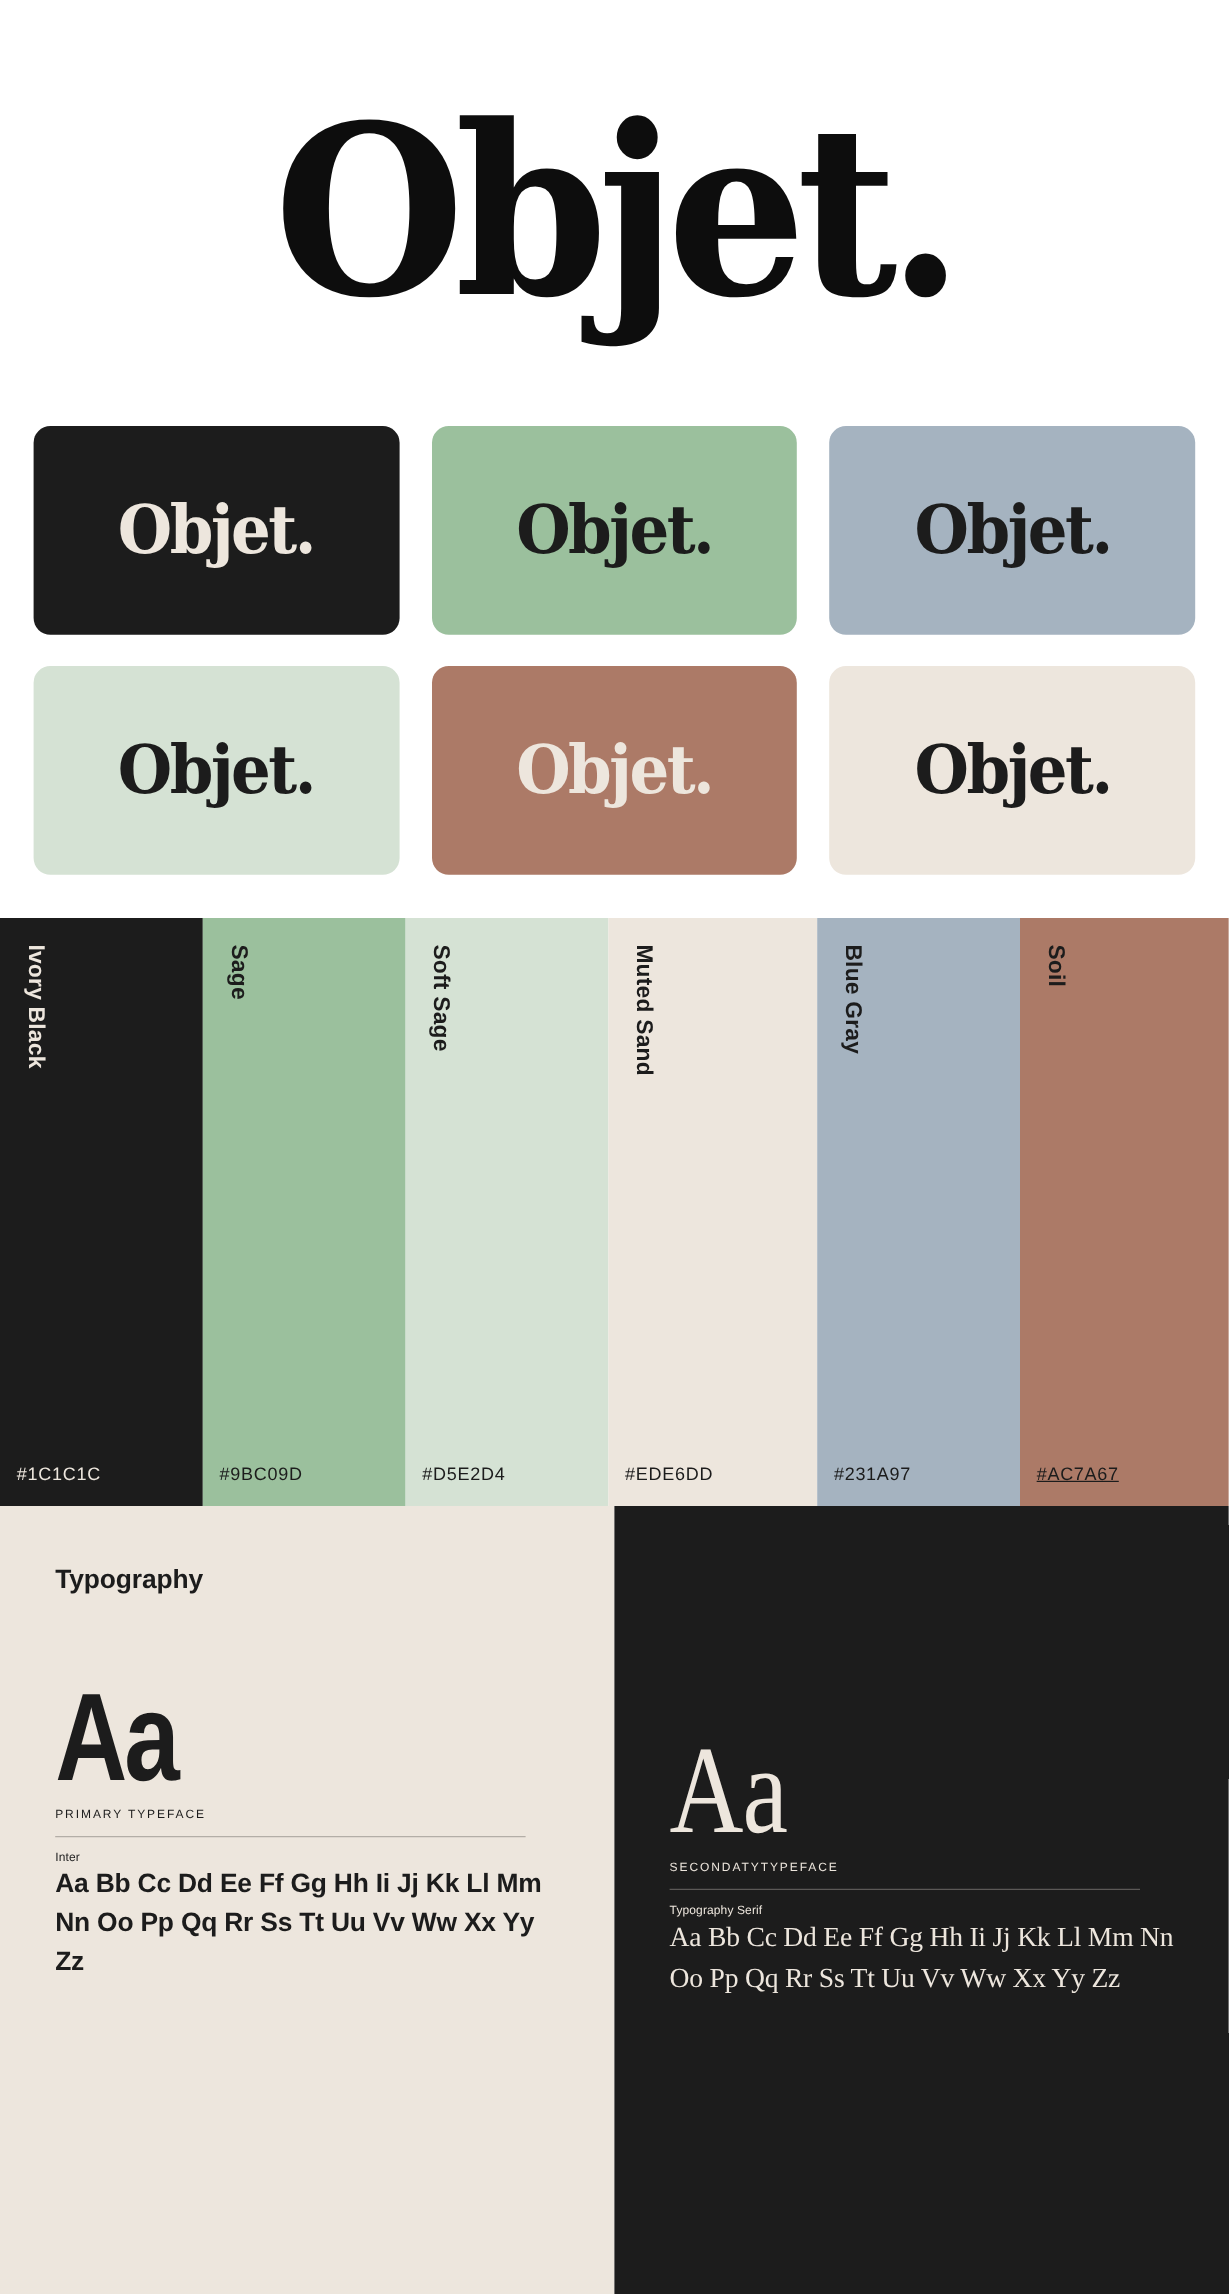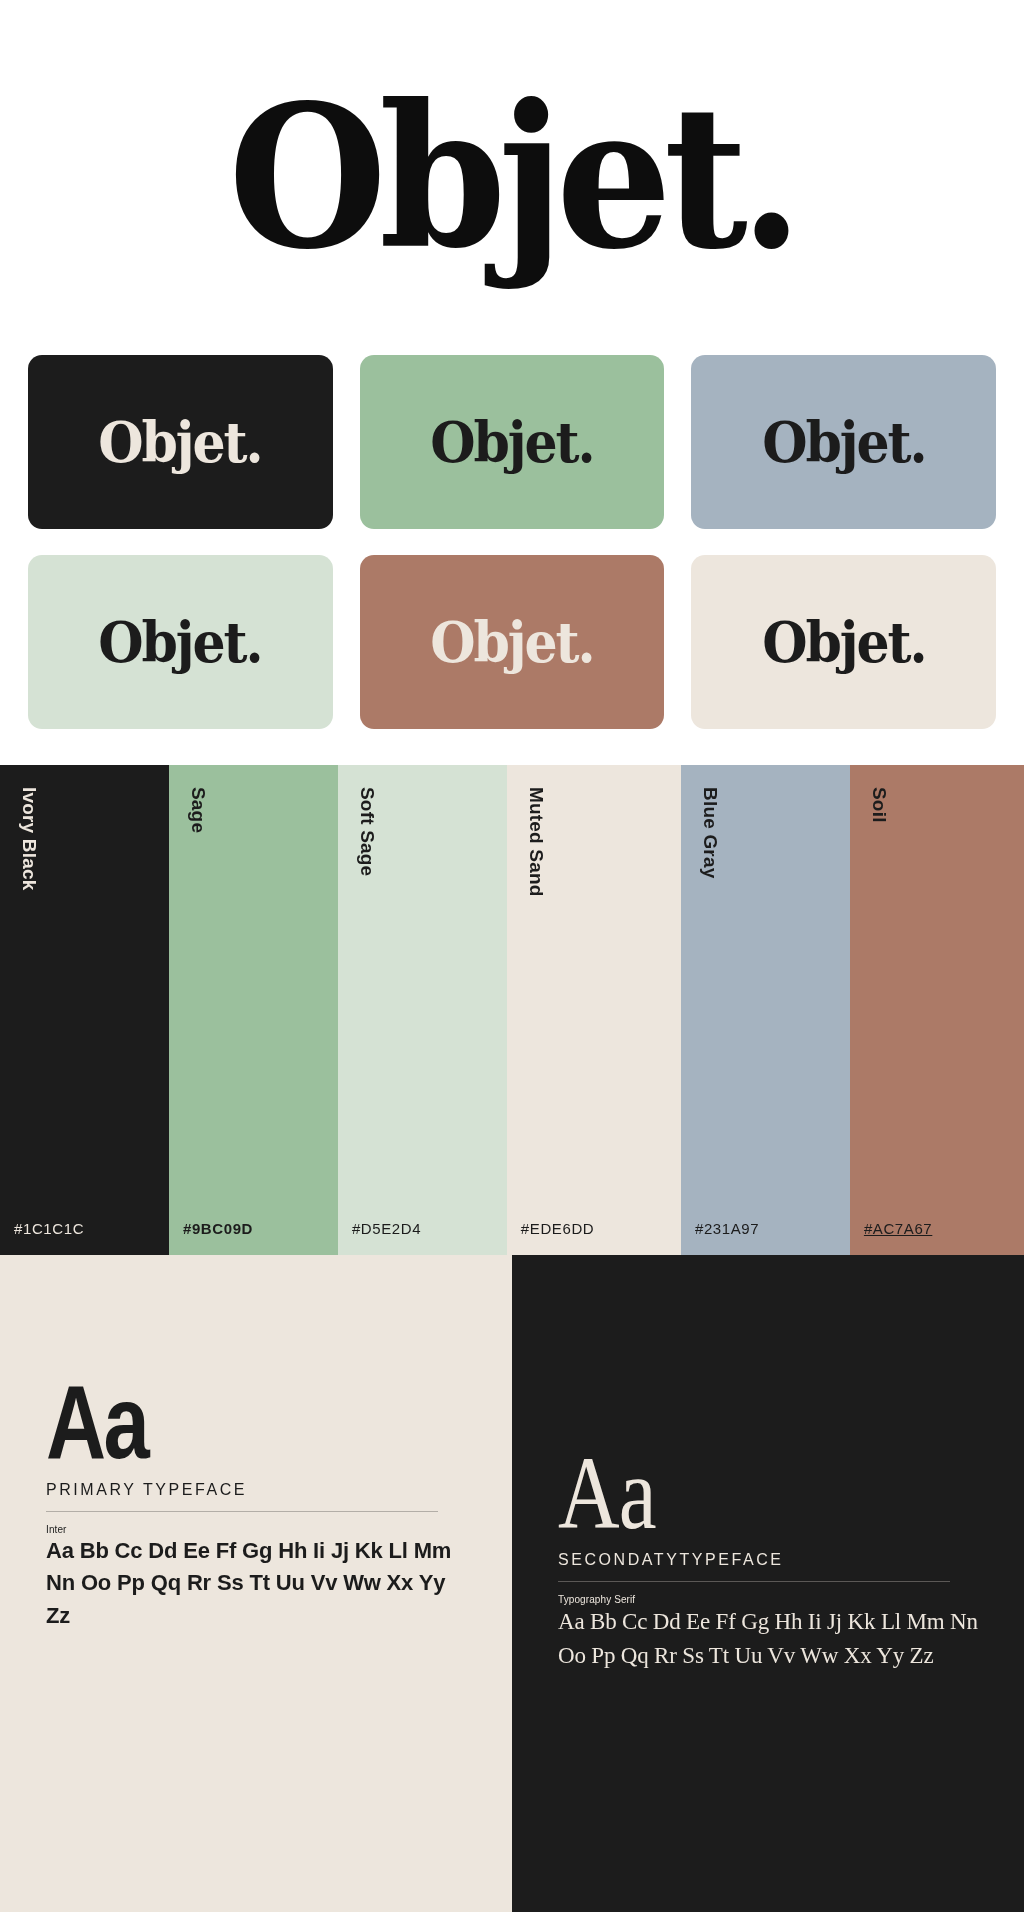--- a/index.html
+++ b/index.html
@@ -111,21 +111,21 @@
     font-family:"Liberation Serif", serif;
     font-weight:400;
     font-size:104px;
     line-height:.92;
     letter-spacing:-.01em;
     transform:scaleX(.82);
     transform-origin:left bottom;
     margin-top:72px;
   }
   .spec-caption{
-    font-size:16px;
+    font-size:10px;
     letter-spacing:.16em;
     font-weight:400;
     margin-top:10px;
   }
   .spec-rule{
     border:0;
     border-top:1px solid rgba(28,28,28,.28);
     margin:12px 0 0 0;
     width:92%;
   }
@@ -172,21 +172,21 @@
     </div>
   </section>
 
 <section class="palette" id="palette-host">
     <div class="swatch" style="background: rgb(28, 28, 28); flex: 0 0 16.5%;">
       <div class="swatch-name" style="color: rgb(237, 230, 221);">Ivory Black</div>
       <div class="swatch-hex" style="color: rgb(237, 230, 221);">#1C1C1C</div>
     </div>
     <div class="swatch" style="background: rgb(155, 192, 157); flex: 0 0 16.5%;">
       <div class="swatch-name" style="color: rgb(28, 28, 28);">Sage</div>
-      <div class="swatch-hex" style="color: rgb(28, 28, 28); font-weight: bold;">#9BC09D</div>
+      <div class="swatch-hex" style="color: rgb(28, 28, 28);">#9BC09D</div>
     </div>
     <div class="swatch" style="background: rgb(213, 226, 212); flex: 0 0 16.5%;">
       <div class="swatch-name" style="color: rgb(28, 28, 28);">Soft Sage</div>
       <div class="swatch-hex" style="color: rgb(28, 28, 28);">#D5E2D4</div>
     </div>
     <div class="swatch" style="background: rgb(237, 230, 221); flex: 0 0 17%;">
       <div class="swatch-name" style="color: rgb(28, 28, 28);">Muted Sand</div>
       <div class="swatch-hex" style="color: rgb(28, 28, 28);">#EDE6DD</div>
     </div>
     <div class="swatch" style="background: rgb(165, 179, 192); flex: 0 0 16.5%;">
@@ -195,20 +195,21 @@
     </div>
     <div class="swatch" style="background: rgb(172, 122, 103); flex: 0 0 17%;">
       <div class="swatch-name" style="color: rgb(28, 28, 28);">Soil</div>
       <div class="swatch-hex" style="color: rgb(28, 28, 28); text-decoration: underline;">#AC7A67</div>
     </div>
   </section>
 
 <section class="typo">
 
   <div class="typo-col typo-primary">
+    <div class="typo-heading">Typography</div>
     <div class="spec-aa-primary">Aa</div>
     <div class="spec-caption">PRIMARY TYPEFACE</div>
     <hr class="spec-rule">
     <div class="spec-fontname">Inter</div>
     <div class="specimen specimen-primary">Aa Bb Cc Dd Ee Ff Gg Hh Ii Jj Kk Ll Mm Nn Oo Pp Qq Rr Ss Tt Uu Vv Ww Xx Yy Zz</div>
   </div>
 
   <div class="typo-col typo-secondary">
     <div class="spec-aa-secondary" style="margin-top:142px;">Aa</div>
     <div class="spec-caption">SECONDATYTYPEFACE</div>

